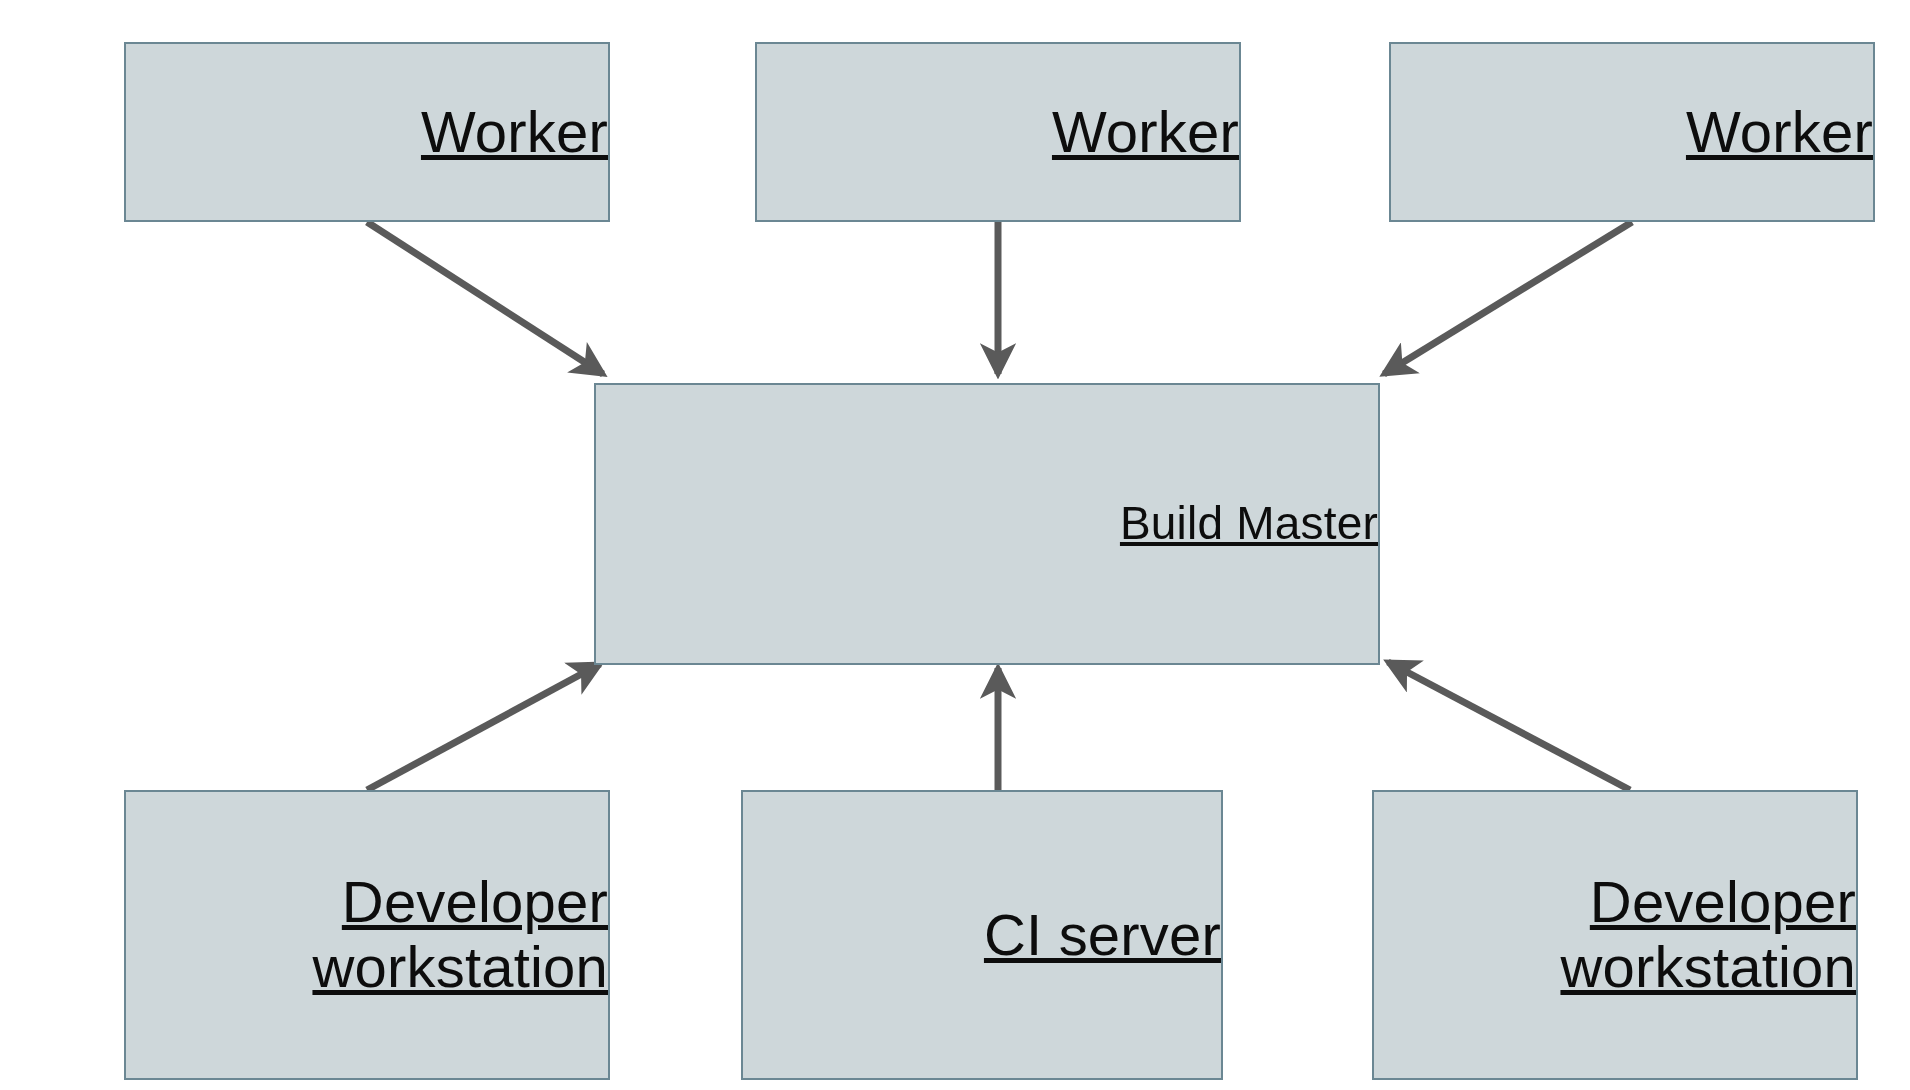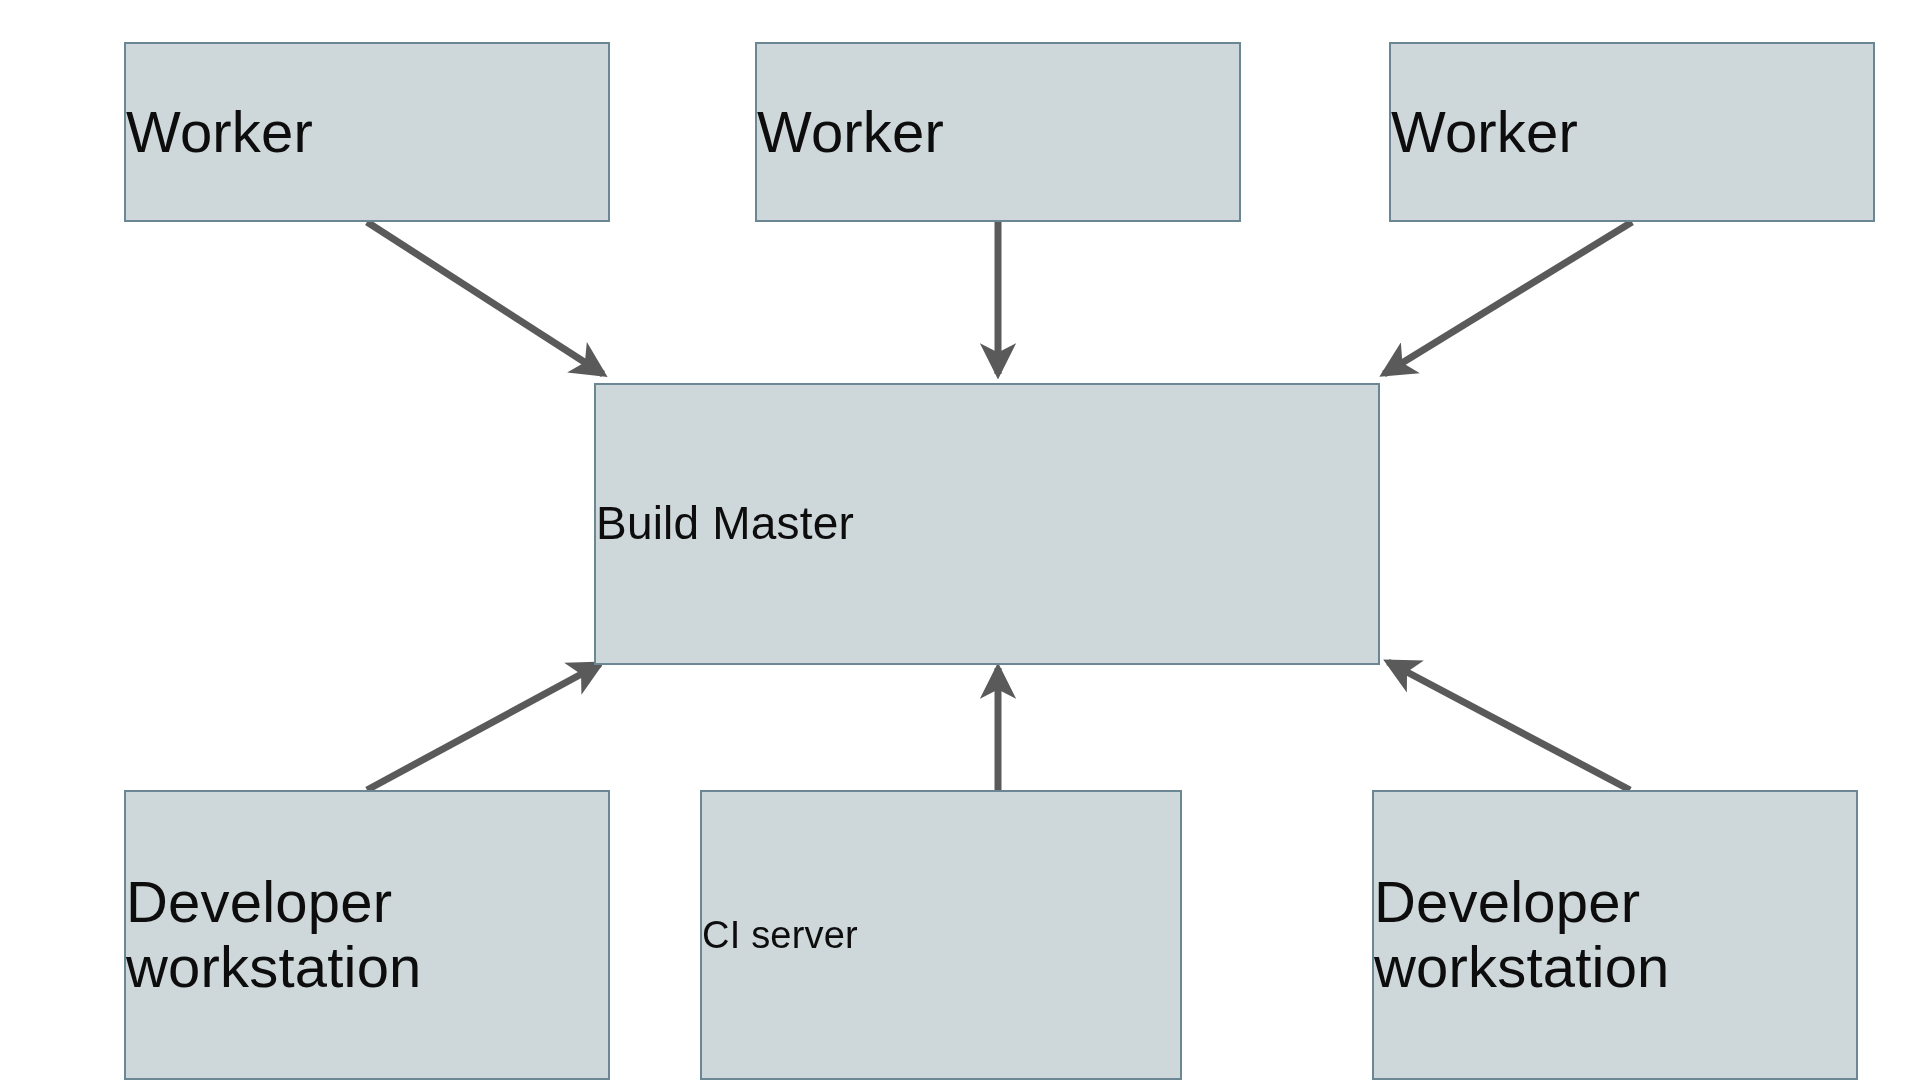--- a/index.html
+++ b/index.html
@@ -27,43 +27,44 @@
     pointer-events: none;
   }
   .node {
     position: absolute;
     box-sizing: border-box;
     background: #ced7da;
     border: 2px solid #6b8793;
     display: flex;
     align-items: center;
     justify-content: center;
-    text-align: left;
+    text-align: right;
     color: #0d0d0d;
     line-height: 1.12;
     white-space: pre-line;
     letter-spacing: 0.2px;
+    text-decoration: underline;
   }
   .node-label {
     display: block;
     width: 100%;
     white-space: pre-line;
   }
 
   
   #node-worker-1 { left: 124px;  top: 42px;  width: 486px; height: 180px; font-size: 58px; }
   #node-worker-2 { left: 755px;  top: 42px;  width: 486px; height: 180px; font-size: 58px; }
   #node-worker-3 { left: 1389px; top: 42px;  width: 486px; height: 180px; font-size: 58px; }
 
   
   #node-build-master { left: 594px; top: 383px; width: 786px; height: 282px; font-size: 46px; }
 
   
   #node-dev-ws-1 { left: 124px;  top: 790px; width: 486px; height: 290px; font-size: 58px; }
-  #node-ci-server { left: 700px;  top: 790px; width: 482px; height: 290px; font-size: 38px; }
+  #node-ci-server { left: 741px;  top: 790px; width: 482px; height: 290px; font-size: 58px; }
   #node-dev-ws-2 { left: 1372px; top: 790px; width: 486px; height: 290px; font-size: 58px; }
 </style>
 </head>
 <body>
 
 <div id="canvas">
 
   <svg id="edge-layer" viewBox="0 0 1910 1090" width="1910" height="1090" xmlns="http://www.w3.org/2000/svg">
     <defs>
       <marker id="arrowhead" viewBox="0 0 12 12" refX="10.2" refY="6" markerWidth="5.2" markerHeight="5.2" orient="auto-start-reverse">

